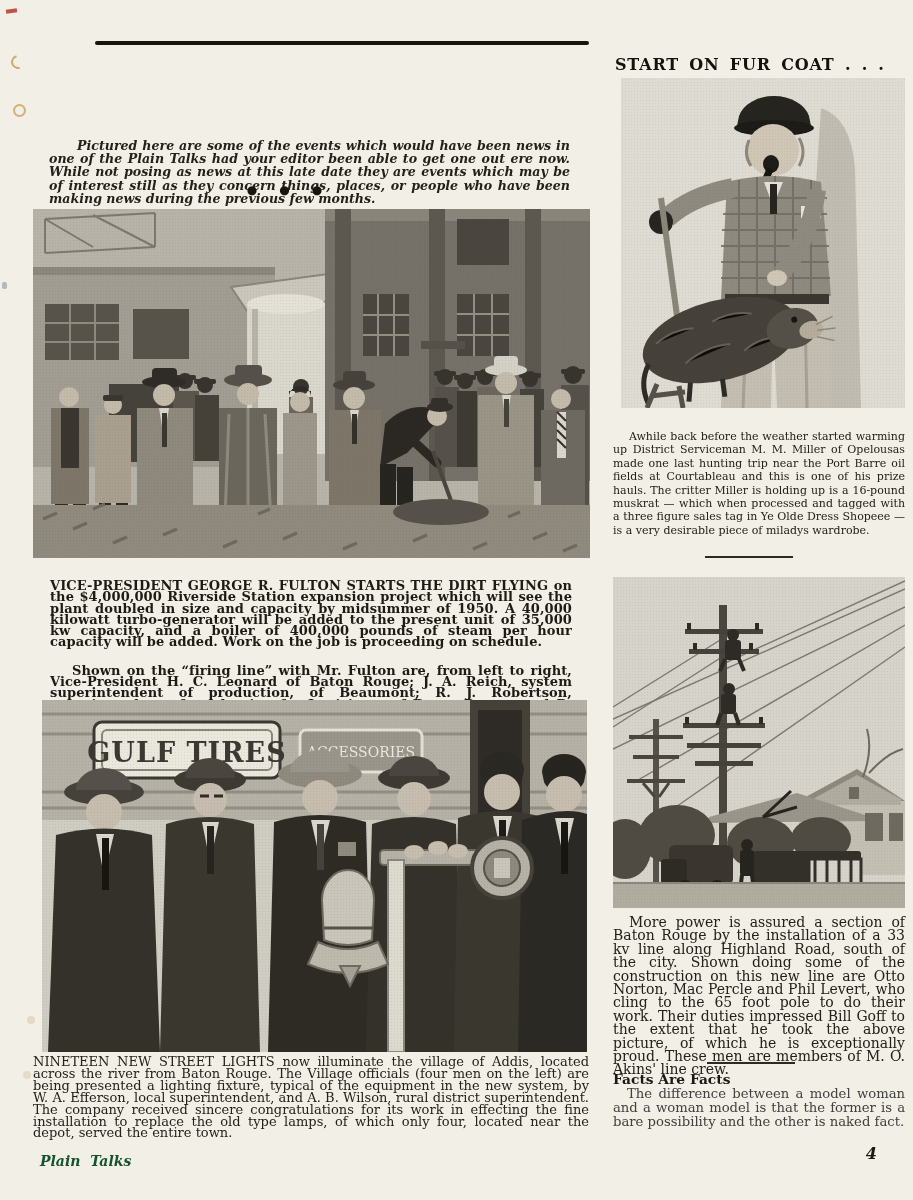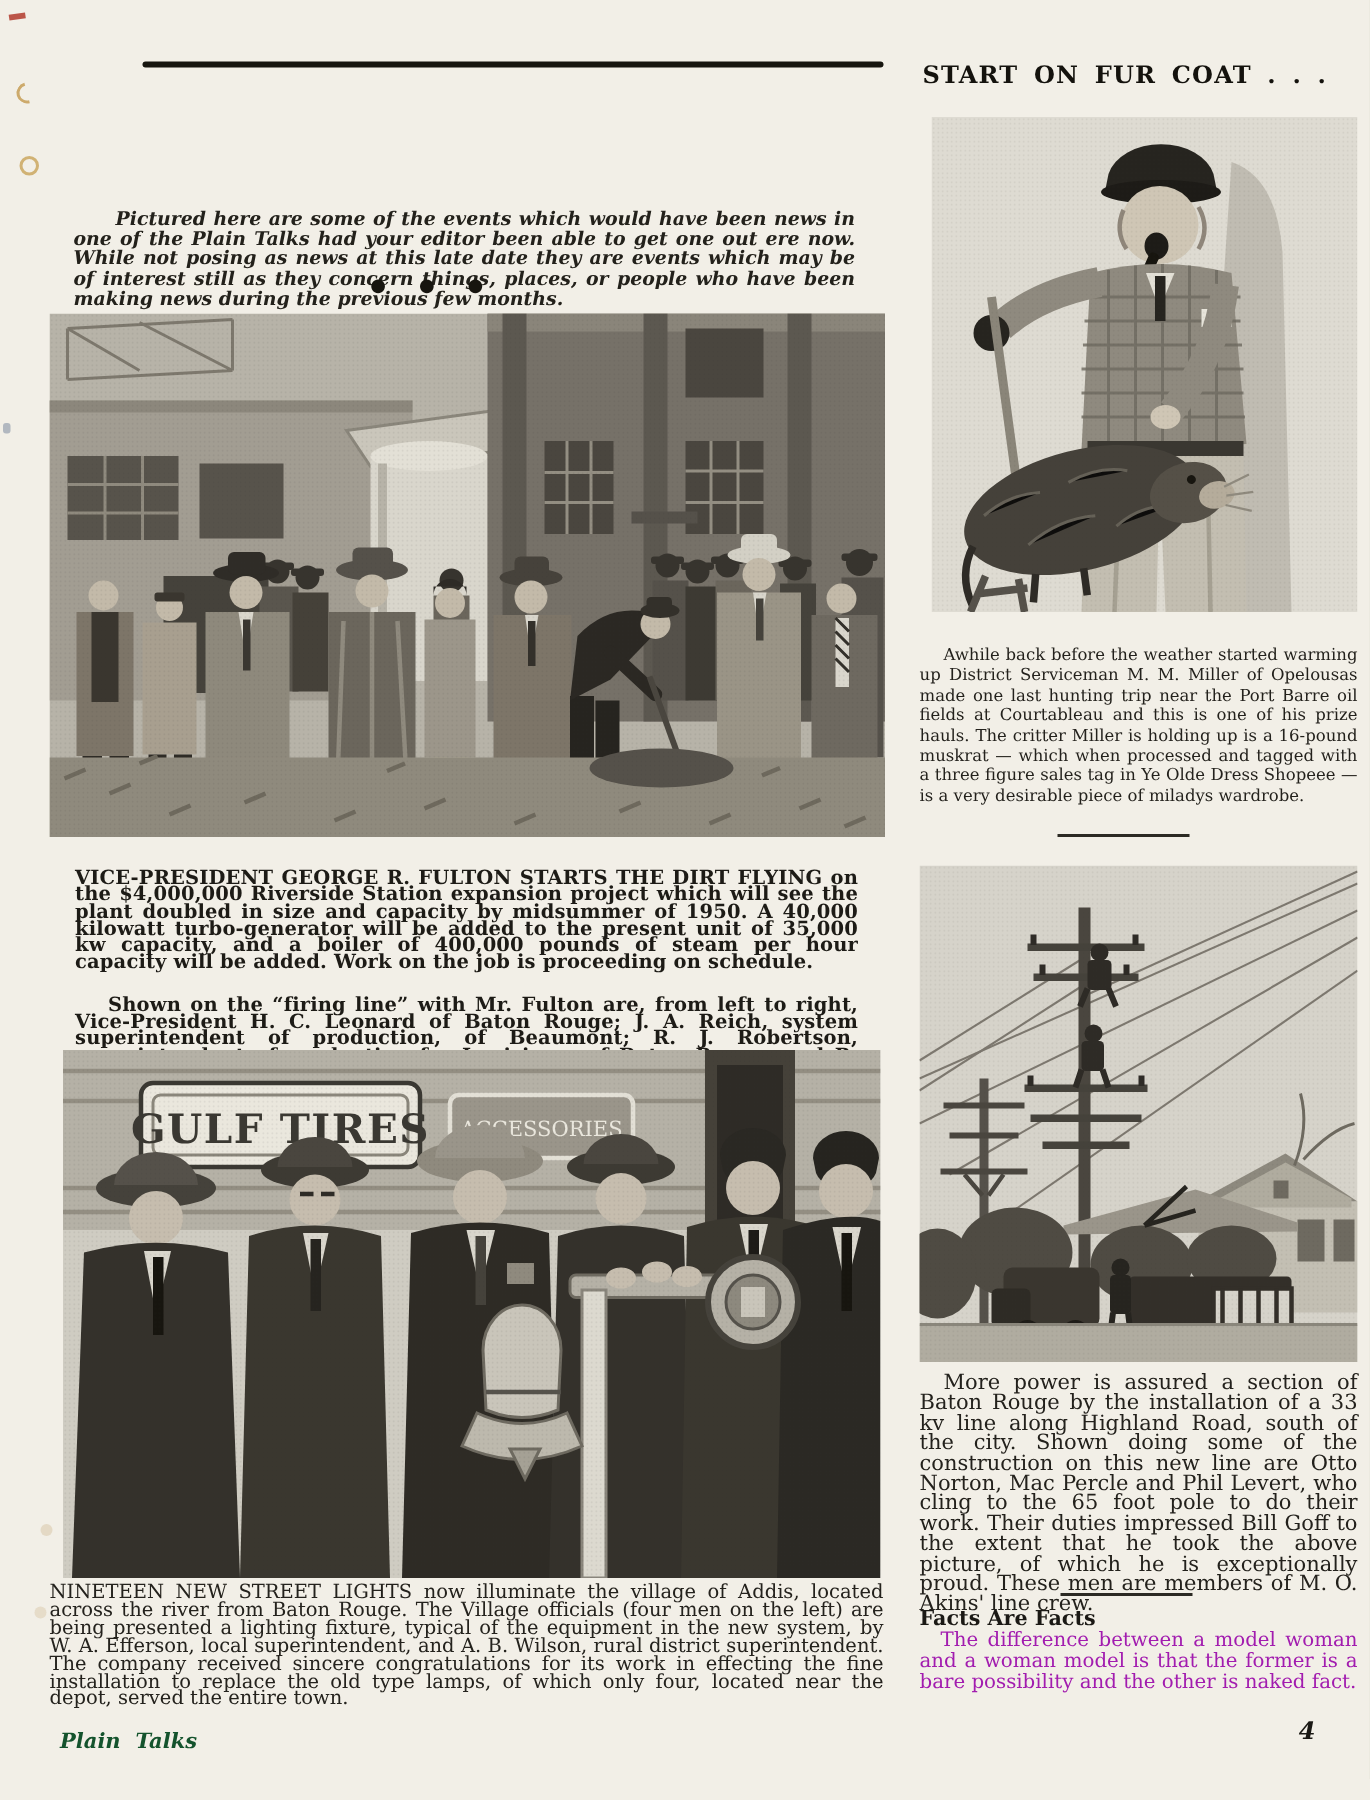--- a/index.html
+++ b/index.html
@@ -24,33 +24,33 @@
             text-align:justify;color:#1d1b16;letter-spacing:.1px;}
   #caption1 p{margin:17px;}
   #caption1 p.ind{text-indent:22px;}
   #photo2{left:42px;top:700px;}
   #caption2{left:33px;top:1056px;width:556px;font-size:13px;line-height:11.9px;
             text-align:justify;color:#24221d;}
   #caption2 p{margin:0;}
   #footer-left{left:40px;top:1153px;font-size:14px;font-weight:bold;font-style:italic;color:#14532d;word-spacing:5px;}
 
   
-  #rc-header{left:615px;top:40px;width:292px;font-size:16px;font-weight:bold;letter-spacing:.8px;
+  #rc-header{left:615px;top:55px;width:292px;font-size:16px;font-weight:bold;letter-spacing:.8px;
              word-spacing:4px;color:#14120d;white-space:nowrap;}
   #photo3{left:621px;top:78px;}
   #rc-cap1{left:613px;top:412px;width:292px;font-size:11px;line-height:13.4px;text-align:justify;color:#23211c;margin-top:18px;}
   #rc-cap1 p{margin:0;text-indent:16px;}
   .mini-rule{width:88px;height:2px;background:#2c2a24;}
   #rule1{left:705px;top:556px;}
   #photo4{left:613px;top:577px;}
   #rc-cap2{left:613px;top:916px;width:292px;font-size:14px;line-height:13.4px;text-align:justify;color:#23211c;}
   #rc-cap2 p{margin:0;text-indent:16px;}
   #rule2{left:707px;top:1062px;}
   #facts-head{left:613px;top:1071px;width:292px;font-size:13.8px;font-weight:bold;color:#1b1915;}
-  #facts-text{left:613px;top:1087px;width:292px;font-size:13.2px;line-height:14.2px;text-align:justify;color:#a21caf;}
+  #facts-text{left:613px;top:1087px;width:292px;font-size:13.2px;line-height:14.2px;text-align:justify;color:#404040;}
   #facts-text p{margin:0;text-indent:14px;}
   #page-num{right:36px;top:1144px;font-size:16px;font-weight:bold;font-style:italic;color:#1b1915;}
 
   
   .mark{position:absolute;}
   #mark-red{left:6px;top:9px;width:11px;height:4px;background:#b23a2c;transform:rotate(-8deg);opacity:.85;}
   #mark-curl{left:11px;top:55px;width:10px;height:10px;border:2px solid #c49a4e;border-radius:50%;
              border-top-color:transparent;border-right-color:transparent;transform:rotate(30deg);opacity:.8;}
   #mark-ring{left:13px;top:104px;width:9px;height:9px;border:2px solid #c8a257;border-radius:50%;opacity:.8;}
   #mark-blue{left:2px;top:282px;width:5px;height:7px;background:#7d8ba0;opacity:.55;border-radius:2px;}

